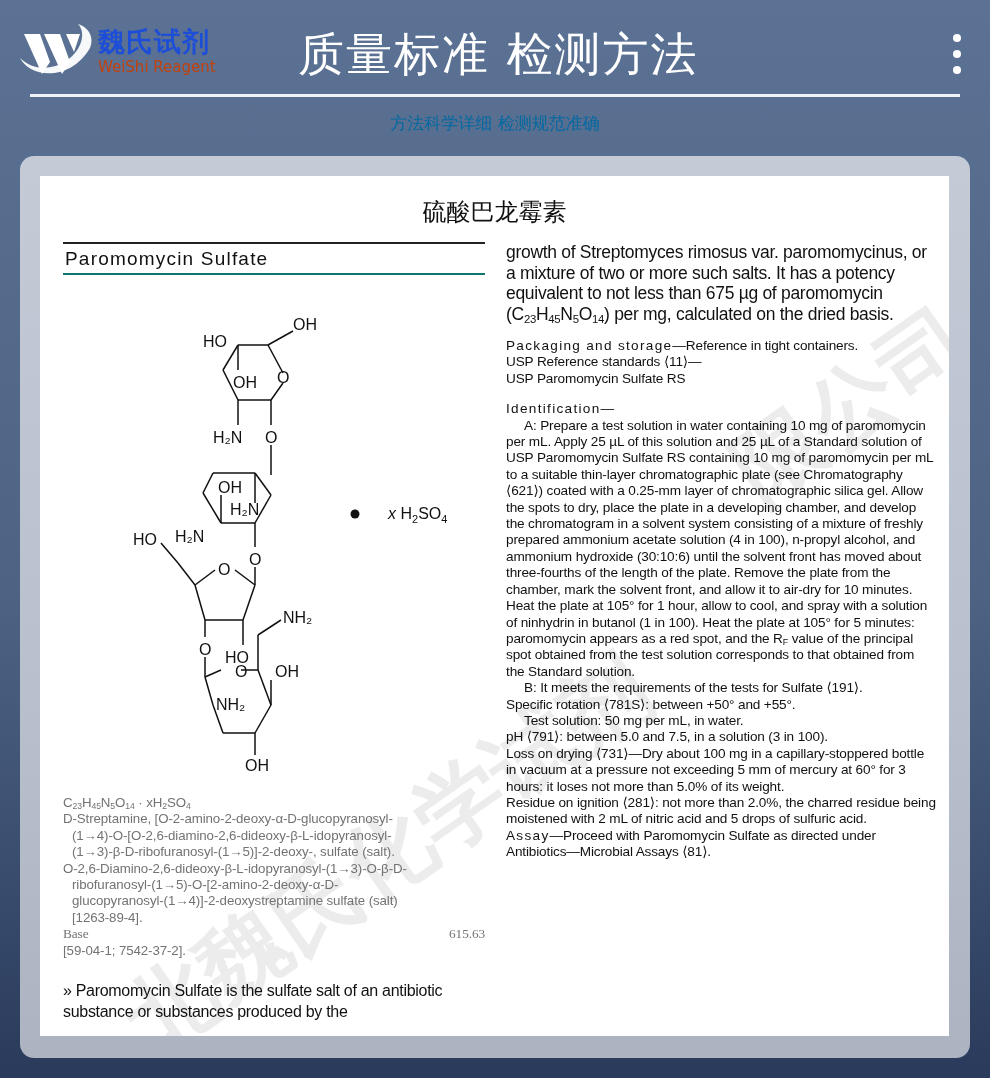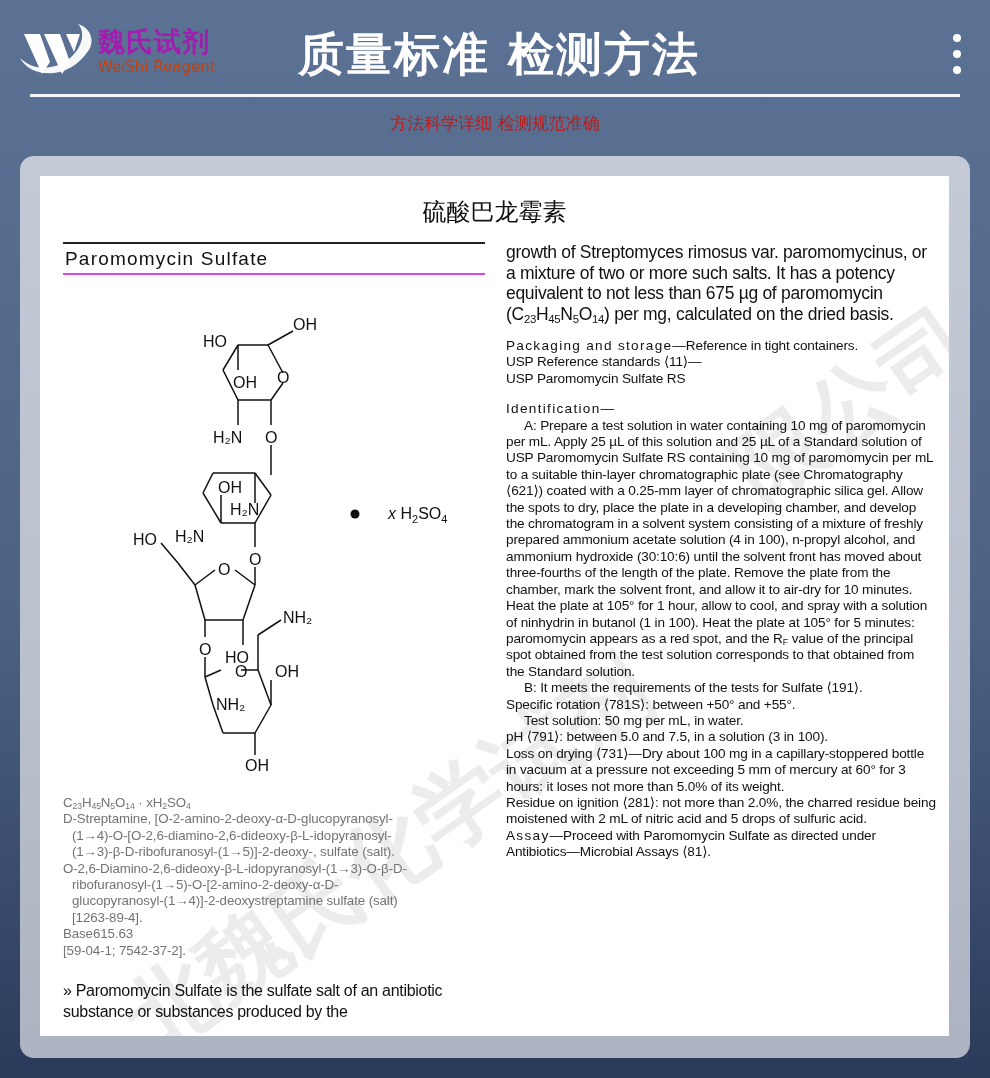--- a/index.html
+++ b/index.html
@@ -5,44 +5,44 @@
   * { box-sizing: border-box; margin: 0; padding: 0; }
   html, body { width: 990px; height: 1078px; overflow: hidden; }
   body {
     background: linear-gradient(180deg, #5b7294 0%, #4e6384 55%, #36496a 85%, #2a3a5a 100%);
     font-family: "Liberation Sans", "DejaVu Sans", sans-serif;
     position: relative;
   }
   .header { position: absolute; left: 0; top: 0; width: 990px; height: 150px; }
   .logo { position: absolute; left: 20px; top: 18px; width: 200px; height: 64px; }
   .logo svg { position: absolute; left: 0; top: 0; }
-  .logo-cn { position: absolute; left: 78px; top: 6px; color: #a21caf; font-size: 27px; font-weight: bold; letter-spacing: 1px; font-family: "DejaVu Sans", sans-serif; }
+  .logo-cn { position: absolute; left: 78px; top: 6px; color: #1d4ed8; font-size: 27px; font-weight: bold; letter-spacing: 1px; font-family: "DejaVu Sans", sans-serif; }
   .logo-en { position: absolute; left: 78px; top: 40px; color: #c2410c; font-size: 15px; font-family: "DejaVu Sans", sans-serif; }
-  .title { position: absolute; left: 298px; top: 24px; color: #fff; font-size: 46px; font-weight: bold; letter-spacing: 2px; font-family: "DejaVu Sans", sans-serif; }
+  .title { position: absolute; left: 298px; top: 24px; color: #fff; font-size: 46px; font-weight: normal; letter-spacing: 2px; font-family: "DejaVu Sans", sans-serif; }
   .menu-dots { position: absolute; left: 948px; top: 34px; width: 18px; height: 40px; display: flex; flex-direction: column; justify-content: space-between; align-items: center; cursor: pointer; }
   .menu-dots span { width: 8px; height: 8px; background: #fff; border-radius: 50%; }
   .rule { position: absolute; left: 30px; top: 94px; width: 930px; height: 3px; background: #f0f3f7; }
-  .subtitle { position: absolute; left: 0; width: 990px; top: 112px; text-align: center; color: #b91c1c; font-size: 17px; font-family: "DejaVu Sans", sans-serif; }
+  .subtitle { position: absolute; left: 0; width: 990px; top: 112px; text-align: center; color: #0369a1; font-size: 17px; font-family: "DejaVu Sans", sans-serif; }
   .frame {
     position: absolute; left: 20px; top: 156px; width: 950px; height: 902px;
     background: linear-gradient(180deg, #c4cbd7 0%, #b9c0cd 60%, #adb3c0 100%);
     border-radius: 14px;
   }
   .paper {
     position: absolute; left: 40px; top: 176px; width: 909px; height: 860px;
     background: #fff; overflow: hidden;
   }
   .doc-title { position: absolute; left: 0; width: 909px; top: 20px; text-align: center; font-size: 24px; color: #111; font-family: "DejaVu Sans", sans-serif; }
   .lcol { position: absolute; left: 23px; top: 66px; width: 422px; }
-  .mono-head { border-top: 2px solid #222; border-bottom: 2px solid #d946ef; padding: 4px 2px 3px; font-size: 19px; letter-spacing: 1.2px; color: #111; }
+  .mono-head { border-top: 2px solid #222; border-bottom: 2px solid #0f766e; padding: 4px 2px 3px; font-size: 19px; letter-spacing: 1.2px; color: #111; }
   .structure { position: relative; height: 520px; }
   .structure svg { position: absolute; left: 40px; top: 10px; }
   .chem-text { font-size: 13.3px; line-height: 16.4px; color: #737373; letter-spacing: -0.1px; }
   .chem-text .ind { padding-left: 9px; }
-  .base-line { display: flex; justify-content: flex-start; }
+  .base-line { display: flex; justify-content: space-between; font-family: Liberation Serif, serif; }
   .intro { margin-top: 22px; font-size: 16px; line-height: 20.5px; color: #111; letter-spacing: -0.3px; }
   .rcol { position: absolute; left: 466px; top: 66px; width: 430px; color: #111; }
   .rcol .big { font-size: 17.5px; line-height: 20.5px; letter-spacing: -0.3px; }
   .rcol .small { font-size: 13.6px; line-height: 16.4px; letter-spacing: -0.15px; }
   .rcol .sec { margin-top: 14px; }
   .rcol .ind { padding-left: 18px; }
   .spaced { letter-spacing: 1.3px; }
   sub { font-size: 0.65em; vertical-align: -0.25em; line-height: 0; }
   .watermark { position: absolute; pointer-events: none; color: rgba(120,120,120,0.14); font-size: 88px; font-weight: bold; font-family: "DejaVu Sans", sans-serif; transform: rotate(-35deg); white-space: nowrap; }
 </style>

